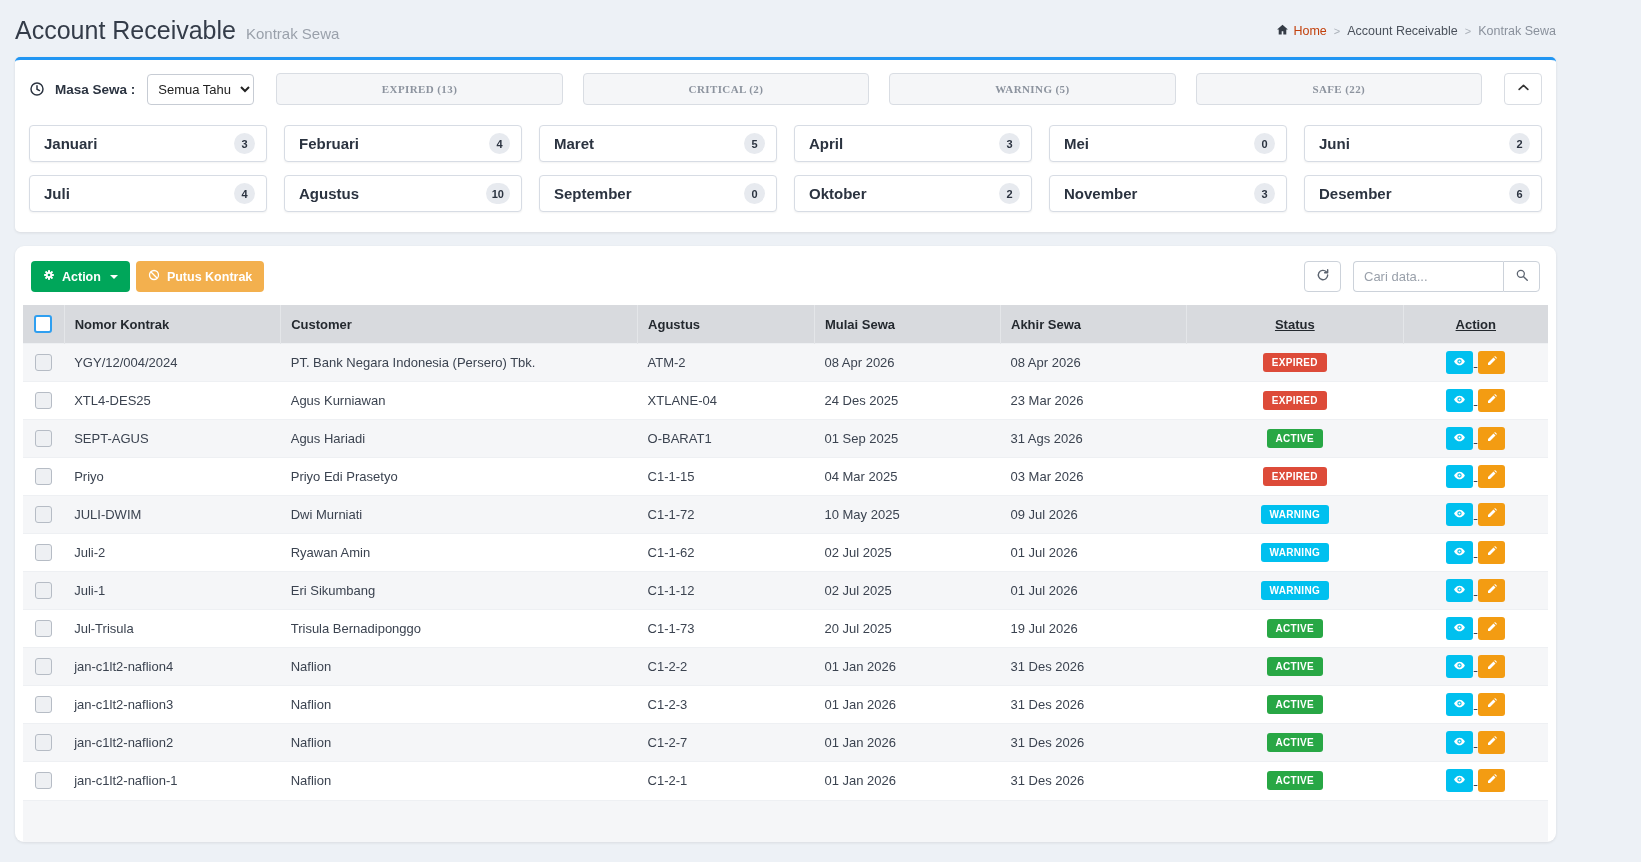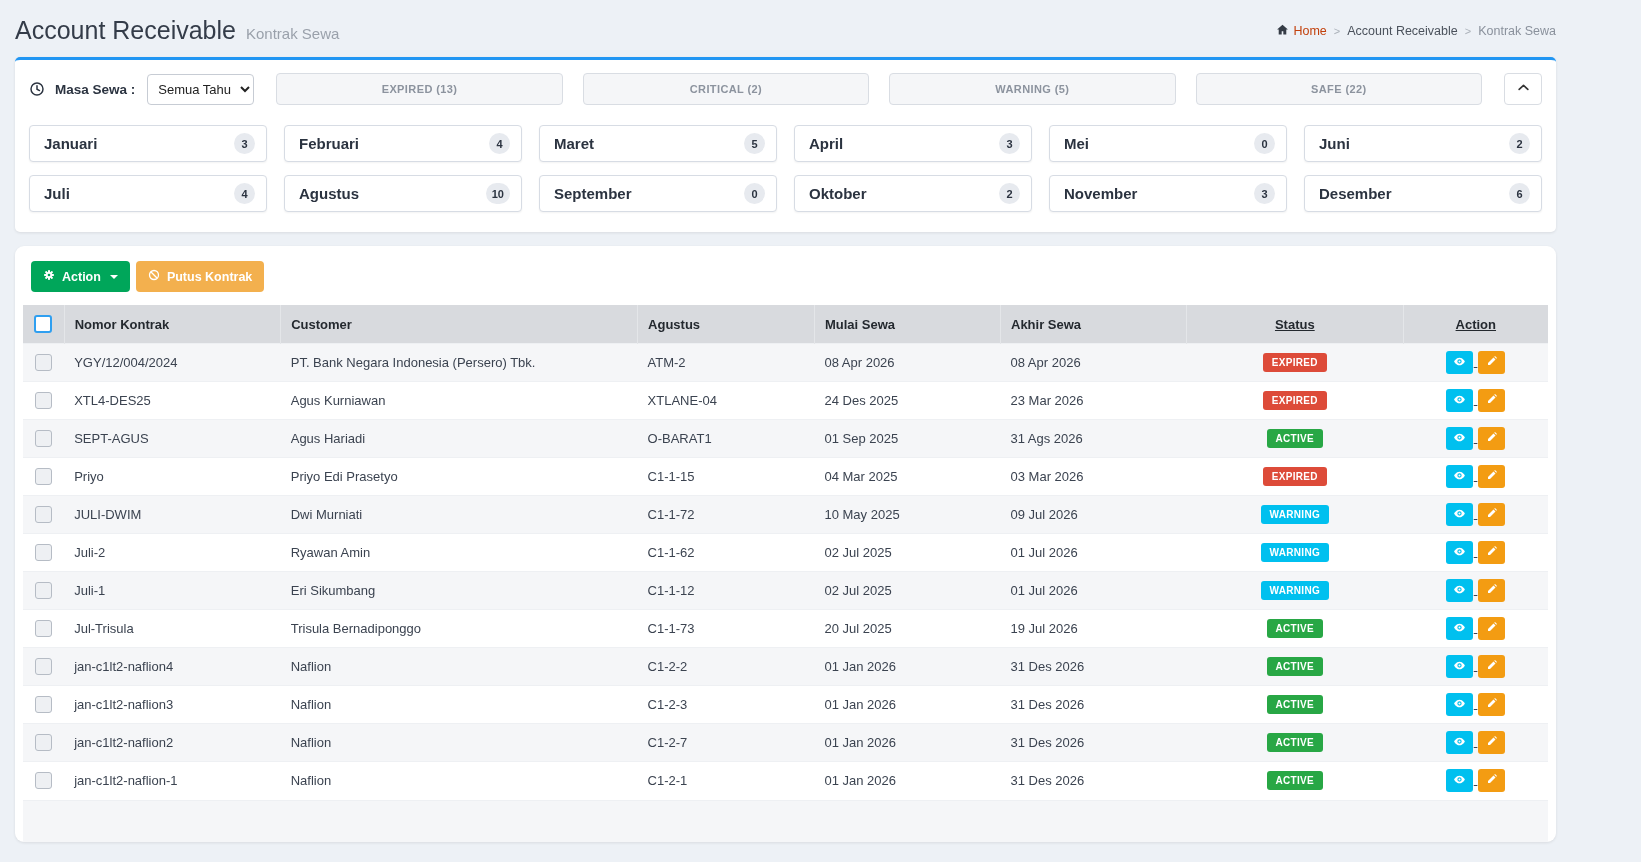--- a/index.html
+++ b/index.html
@@ -38,21 +38,21 @@
   }
   .filter-row { display: flex; align-items: center; gap: 10px; }
   .help-wrap { display: inline-flex; align-items: center; }
   .filter-label { font-weight: 700; font-size: 13.5px; color: #2b3340; white-space: nowrap; }
   .year-select {
     height: 31px; width: 107px; margin-left: 2px;
     border: 1px solid #c7ccd4; border-radius: 4px;
     font-size: 13px; color: #222; background: #fff; padding: 0 6px;
     font-family: Liberation Sans, sans-serif;
   }
-  .status-buttons { flex: 1; display: flex; gap: 20px; margin: 0 12px; }
+  .status-buttons { flex: 1; display: flex; gap: 20px; margin: 0 12px; font-family: Liberation Serif, serif; }
   .status-btn {
     flex: 1; height: 32px;
     background: #f5f6f8; border: 1px solid #d9dde3; border-radius: 4px;
     color: #8c939e; font-weight: 700; font-size: 11px; letter-spacing: .4px;
     cursor: pointer; font-family: inherit;
   }
   .collapse-btn {
     width: 38px; height: 32px; flex: 0 0 auto;
     background: #fff; border: 1px solid #d9dde3; border-radius: 4px;
     display: inline-flex; align-items: center; justify-content: center; cursor: pointer;
@@ -294,20 +294,41 @@
       <button class="btn btn-orange">
         <span>
           <svg width="12" height="12" viewBox="0 0 24 24">
               <circle cx="12" cy="12" r="9" fill="none" stroke="#fff" stroke-width="2.6"></circle>
               <line x1="5.6" y1="5.6" x2="18.4" y2="18.4" stroke="#fff" stroke-width="2.6"></line>
             </svg>
         </span>
         <span>Putus Kontrak</span>
       </button>
 
+      <div class="toolbar-right">
+        <button class="tool-btn">
+          <span>
+            <svg width="14" height="14" viewBox="0 0 24 24">
+                <path d="M20 12a8 8 0 1 1-2.3-5.6" fill="none" stroke="#5c6470" stroke-width="2.4" stroke-linecap="round"></path>
+                <path d="M20 3v5.2h-5.2" fill="none" stroke="#5c6470" stroke-width="2.4" stroke-linecap="round" stroke-linejoin="round"></path>
+              </svg>
+          </span>
+        </button>
+        <div class="search-group">
+          <input type="text" placeholder="Cari data..." style="">
+          <button class="tool-btn">
+            <span>
+              <svg width="14" height="14" viewBox="0 0 24 24">
+                  <circle cx="10" cy="10" r="6" fill="none" stroke="#5c6470" stroke-width="2.2"></circle>
+                  <line x1="14.8" y1="14.8" x2="21" y2="21" stroke="#5c6470" stroke-width="2.4" stroke-linecap="round"></line>
+                </svg>
+            </span>
+          </button>
+        </div>
+      </div>
     </div>
 
     <table>
       <colgroup>
         <col style="width:2.7%">
           <col style="width:14.2%">
           <col style="width:23.4%">
           <col style="width:11.6%">
           <col style="width:12.2%">
           <col style="width:12.2%">

